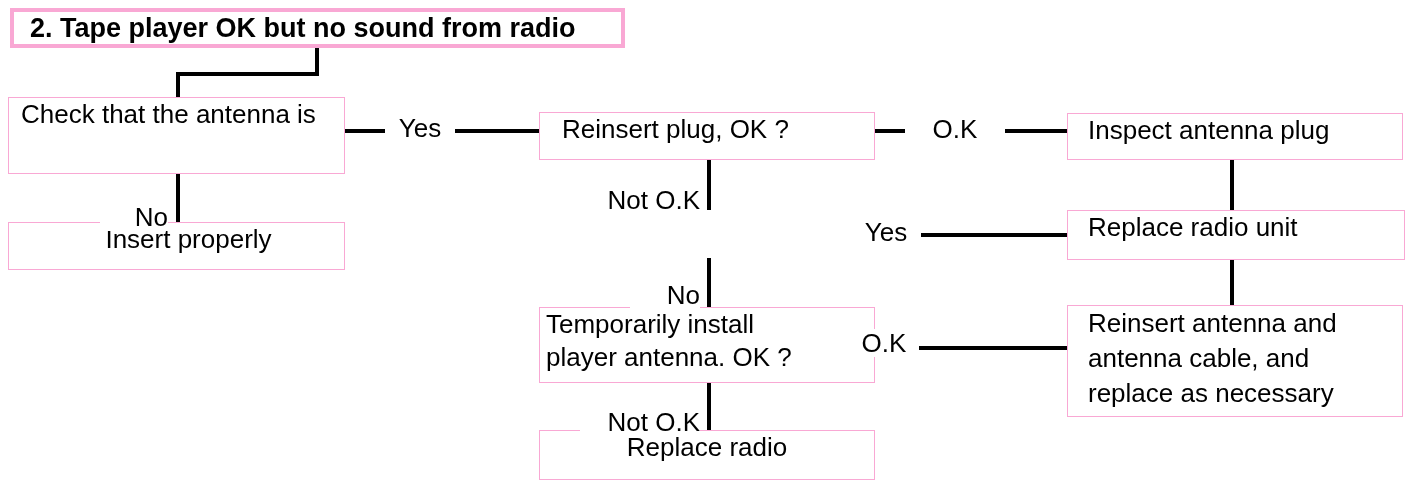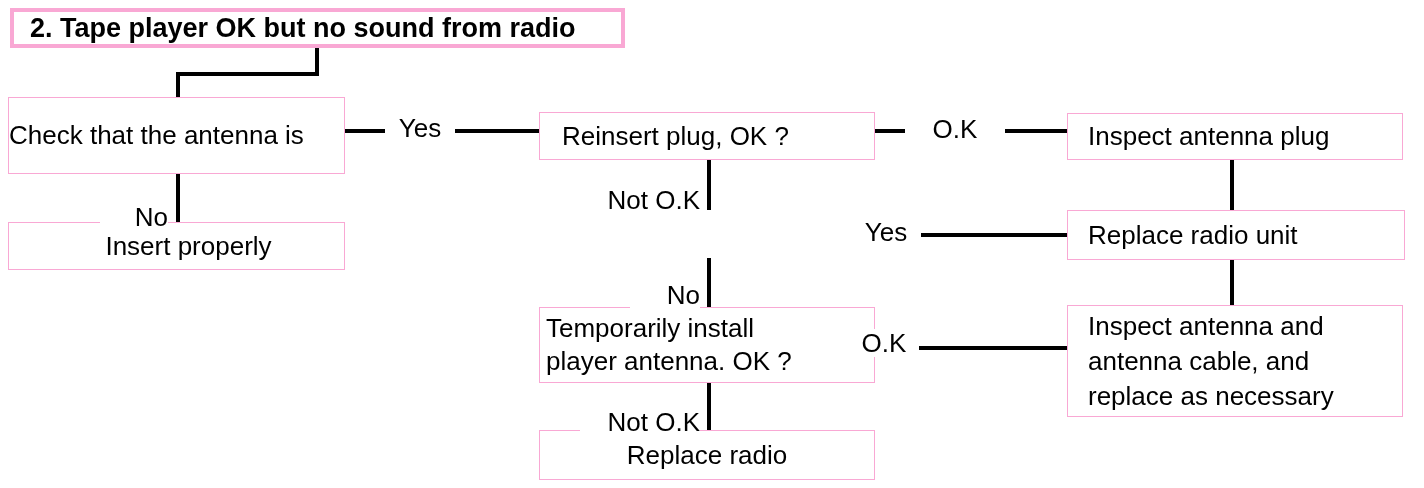--- a/index.html
+++ b/index.html
@@ -18,34 +18,33 @@
   }
   .node {
     position: absolute;
     box-sizing: border-box;
     background: #ffffff;
     border: 1px solid #f9a8d4;
     font-size: 26px;
     line-height: 33px;
     display: flex;
     flex-direction: column;
-    justify-content: center;
   }
   .node .line { display: block; }
   .node.align-left { align-items: flex-start; }
   .node.align-center { align-items: center; text-align: center; }
 
   
   #title-box {
     left: 10px; top: 8px; width: 615px; height: 40px;
     border-width: 4px;
     font-weight: bold; font-size: 27px;
     padding-left: 16px;
   }
-  #check-box   { left: 8px;    top: 97px;  width: 337px; height: 77px;  }
+  #check-box   { left: 8px;    top: 97px;  width: 337px; height: 77px;  padding-left: 12px; }
   #insert-box  { left: 8px;    top: 222px; width: 337px; height: 48px; padding-left: 24px; }
   #reinsert-box{ left: 539px;  top: 112px; width: 336px; height: 48px;  padding-left: 22px; }
   #does-box    { left: 539px;  top: 210px; width: 336px; height: 48px;  padding-left: 22px; }
   #temp-box    { left: 539px;  top: 307px; width: 336px; height: 76px;  padding-left: 6px; }
   #replace-radio-box { left: 539px; top: 430px; width: 336px; height: 50px; }
   #inspect-plug-box  { left: 1067px; top: 113px; width: 336px; height: 47px; padding-left: 20px; }
   #replace-unit-box  { left: 1067px; top: 210px; width: 338px; height: 50px; padding-left: 20px; }
   #inspect-cable-box { left: 1067px; top: 305px; width: 336px; height: 112px; padding-left: 20px; line-height: 35px; }
 
   
@@ -132,21 +131,21 @@
 
   <div class="node align-left" id="inspect-plug-box">
     <span class="line">Inspect antenna plug</span>
   </div>
 
   <div class="node align-left" id="replace-unit-box">
     <span class="line">Replace radio unit</span>
   </div>
 
   <div class="node align-left" id="inspect-cable-box">
-    <span class="line">Inspect antenna and</span>
+    <span class="line">Reinsert antenna and</span>
     <span class="line">antenna cable, and</span>
     <span class="line">replace as necessary</span>
   </div>
 
   <div class="edge-label" id="label-yes1">Yes</div>
   <div class="edge-label" id="label-no1">No</div>
   <div class="edge-label" id="label-ok1">O.K</div>
   <div class="edge-label" id="label-notok1">Not O.K</div>
   <div class="edge-label" id="label-yes2">Yes</div>
   <div class="edge-label" id="label-no2">No</div>

